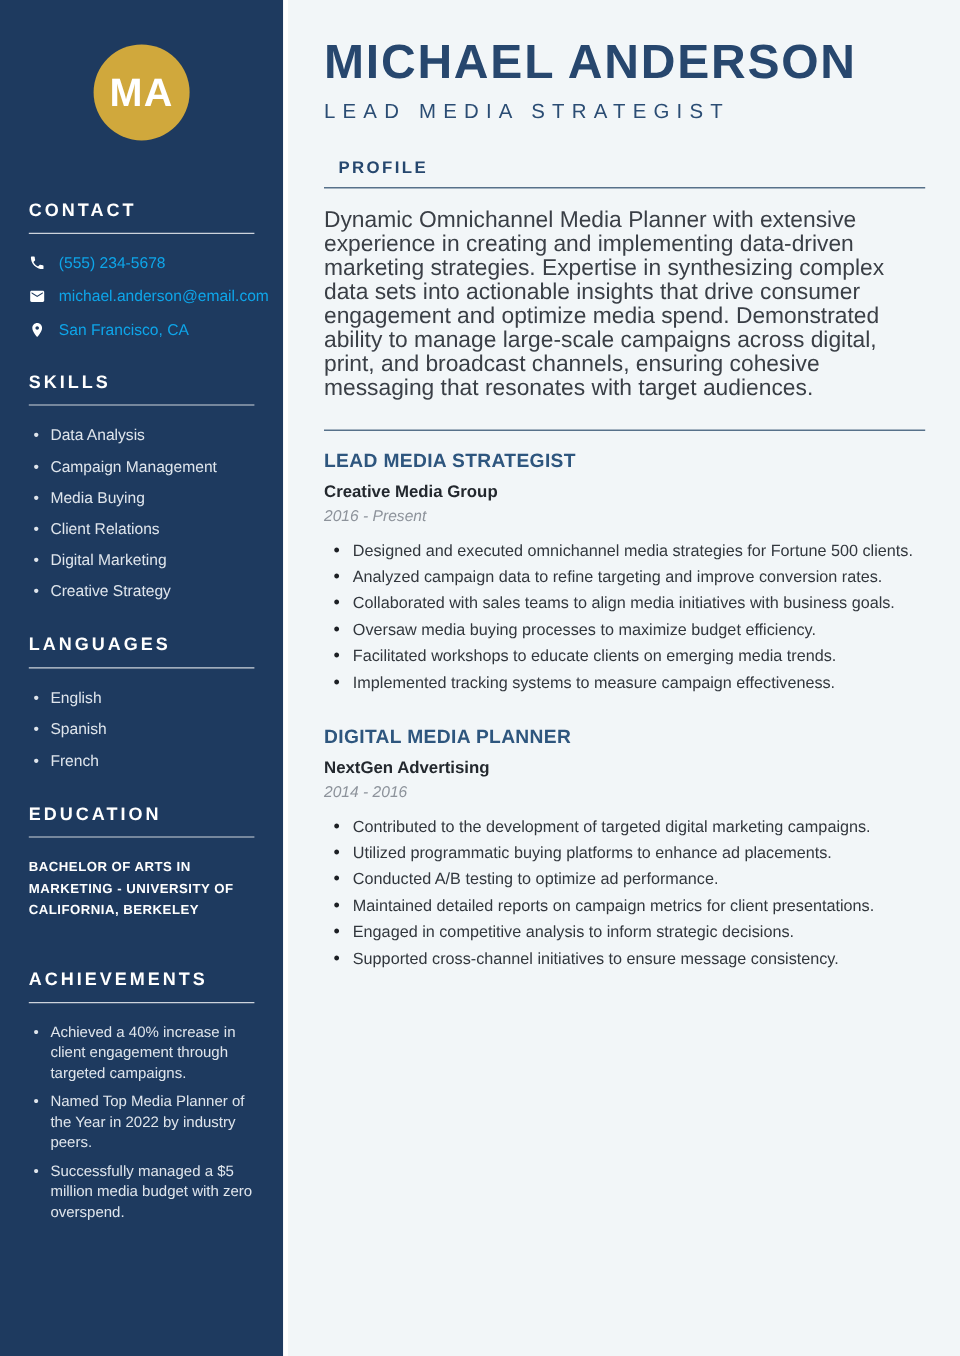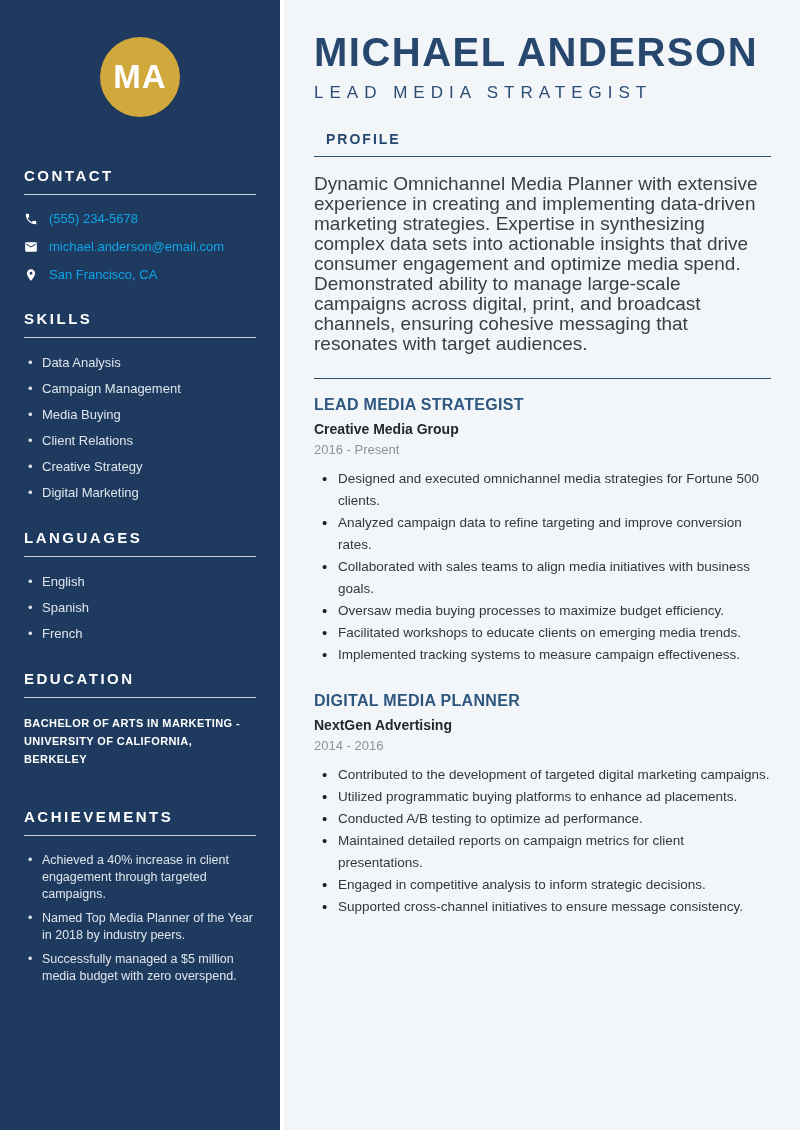--- a/index.html
+++ b/index.html
@@ -6,21 +6,21 @@
   html, body { background: #e9edf0; }
   body { font-family: "Liberation Sans", sans-serif; }
   .page {
     width: 800px; height: 1130px;
     display: flex;
     background: #f2f6f8;
     overflow: hidden;
   }
   
   .sidebar {
-    width: 280px; flex-shrink: 0;
+    width: 236px; flex-shrink: 0;
     background: #1e3a5f;
     color: #dfe5ec;
     padding: 37px 24px 30px 24px;
   }
   .divider { width: 4px; background: #ffffff; flex-shrink: 0; }
   .avatar {
     width: 80px; height: 80px; border-radius: 50%;
     background: #d0a83c;
     margin: 0 auto 50px auto;
     display: flex; align-items: center; justify-content: center;
@@ -74,21 +74,21 @@
   .profile-text {
     font-size: 19px; line-height: 20px; color: #3a3f46;
     margin-bottom: 6px;
   }
   .job { margin-bottom: 26px; }
   .job-title {
     font-size: 16px; font-weight: 700; color: #2e567e;
     letter-spacing: 0.3px; margin-bottom: 7px;
   }
   .company { font-size: 14px; font-weight: 700; color: #23282e; margin-bottom: 5px; }
-  .dates { font-size: 13px; color: #8d939b; margin-bottom: 11px; }
+  .dates { font-size: 13px; font-style: italic; color: #8d939b; margin-bottom: 11px; }
   .bullet-list { list-style: none; padding-left: 8px; }
   .bullet-list li {
     font-size: 13.5px; line-height: 22px; color: #32373d;
     padding-left: 16px; position: relative;
   }
   .bullet-list li::before {
     content: "•"; position: absolute; left: 0; top: 0;
     color: #1c1f24; font-size: 15px;
   }
 </style>
@@ -132,22 +132,22 @@
     </section>
 
     <section class="side-section">
       <div class="side-heading">SKILLS</div>
       <hr class="side-rule">
       <ul class="side-list">
         <li>Data Analysis</li>
         <li>Campaign Management</li>
         <li>Media Buying</li>
         <li>Client Relations</li>
+        <li>Digital Marketing</li>
         <li>Creative Strategy</li>
-        <li>Digital Marketing</li>
       </ul>
     </section>
 
     <section class="side-section">
       <div class="side-heading">LANGUAGES</div>
       <hr class="side-rule">
       <ul class="side-list">
         <li>English</li>
         <li>Spanish</li>
         <li>French</li>
@@ -158,21 +158,21 @@
       <div class="side-heading">EDUCATION</div>
       <hr class="side-rule">
       <div class="degree">BACHELOR OF ARTS IN MARKETING - UNIVERSITY OF CALIFORNIA, BERKELEY</div>
     </section>
 
     <section class="side-section" style="margin-top:40px;">
       <div class="side-heading">ACHIEVEMENTS</div>
       <hr class="side-rule">
       <ul class="side-list ach-list">
         <li>Achieved a 40% increase in client engagement through targeted campaigns.</li>
-        <li>Named Top Media Planner of the Year in 2018 by industry peers.</li>
+        <li>Named Top Media Planner of the Year in 2022 by industry peers.</li>
         <li>Successfully managed a $5 million media budget with zero overspend.</li>
       </ul>
     </section>
   </aside>
 
   <div class="divider"></div>
 
   <main class="main">
     <h1 class="name">MICHAEL ANDERSON</h1>
     <div class="job-subtitle">LEAD MEDIA STRATEGIST</div>

